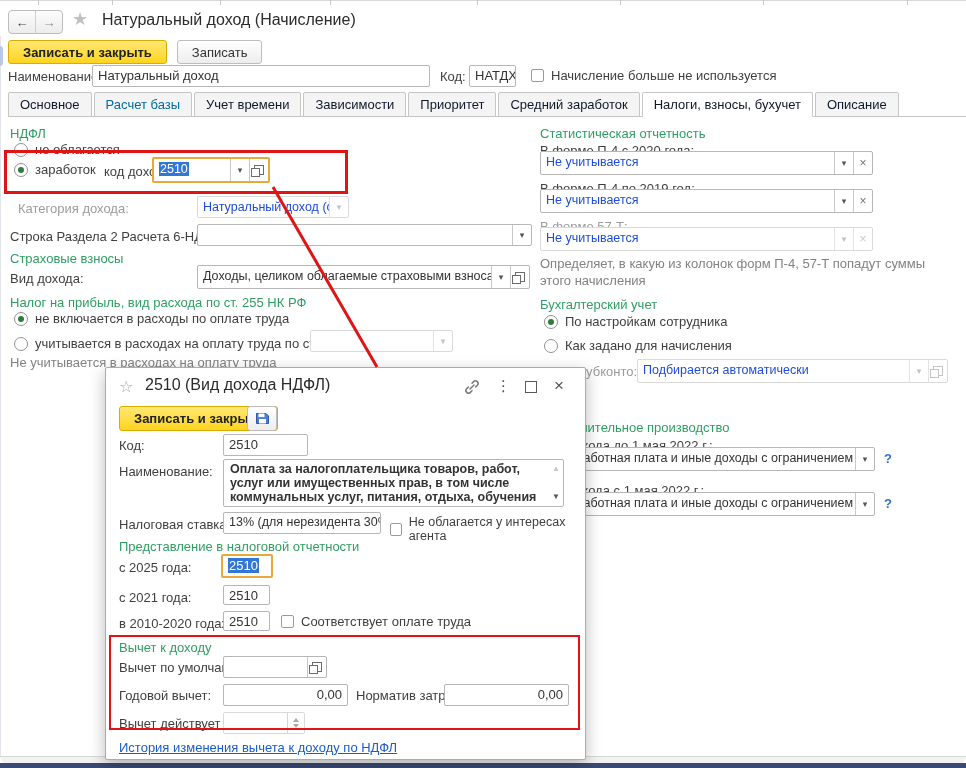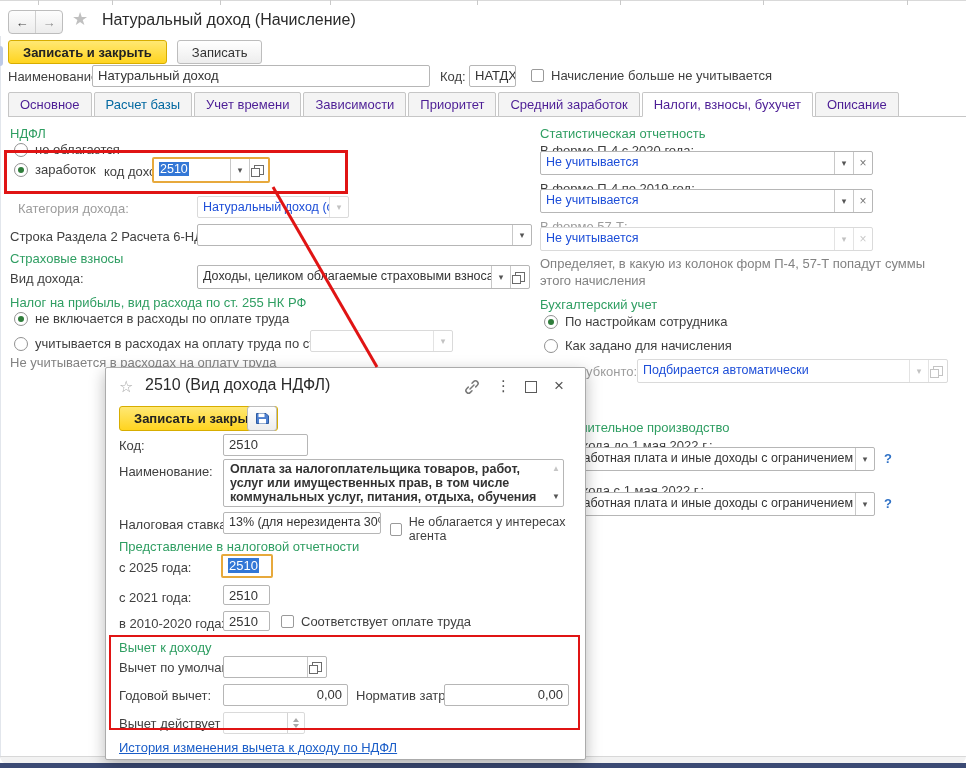--- a/index.html
+++ b/index.html
@@ -29,21 +29,21 @@
   .btn.plain{background:linear-gradient(#ffffff,#ededed);border:1px solid #bdbdbd;color:#333;}
   .btn.iconbtn{width:30px;padding:0;}
   .toolbar{position:absolute;left:8px;top:40px;display:flex;gap:10px;}
   
   .input{position:absolute;background:#fff;border:1px solid #b6b6b6;border-radius:2px;box-sizing:border-box;font-size:13px;color:#333;padding:2px 5px;white-space:nowrap;overflow:hidden;}
   .input.num{text-align:right;}
   .check{display:inline-block;width:13px;height:13px;border:1px solid #9a9a9a;border-radius:2px;background:#fff;box-sizing:border-box;}
   .chkrow{position:absolute;display:flex;align-items:center;gap:7px;cursor:pointer;}
   
   .tabs{position:absolute;left:8px;right:0;top:91px;display:flex;align-items:flex-end;border-bottom:1px solid #c6c6c6;height:25px;}
-  .tab{font-size:13px;color:#4c1d95;background:#f4f4f4;border:1px solid #c6c6c6;padding:4px 11px 4px;margin-right:2px;border-radius:2px 2px 0 0;cursor:pointer;margin-bottom:-1px;white-space:nowrap;}
+  .tab{font-size:13px;color:#0f172a;background:#f4f4f4;border:1px solid #c6c6c6;padding:4px 11px 4px;margin-right:2px;border-radius:2px 2px 0 0;cursor:pointer;margin-bottom:-1px;white-space:nowrap;}
   .tab.disabled{color:#0369a1;}
   .tab.active{background:#fff;border-bottom-color:#fff;}
   
   .radiorow{position:absolute;display:flex;align-items:center;gap:7px;cursor:pointer;white-space:nowrap;}
   .radio{width:14px;height:14px;border:1px solid #919191;border-radius:50%;background:#fff;box-sizing:border-box;position:relative;flex:0 0 auto;}
   .radio.on::after{content:"";position:absolute;left:3px;top:3px;width:6px;height:6px;border-radius:50%;background:#2f7d3b;}
   
   .combo{position:absolute;display:flex;background:#fff;border:1px solid #b6b6b6;border-radius:2px;box-sizing:border-box;font-size:12.5px;color:#333;align-items:stretch;overflow:hidden;}
   .combo .txt{flex:1;padding:3px 5px 0 5px;white-space:nowrap;overflow:hidden;}
   .combo .txt.ph{color:#1d4ed8;}
@@ -116,21 +116,21 @@
     <div class="btn yellow">Записать и закрыть</div>
     <div class="btn plain">Записать</div>
   </div>
 
   <div class="lbl" style="left:8px;top:69px">Наименование:</div>
   <div class="input" style="left:92px;top:65px;width:338px;height:22px">Натуральный доход</div>
   <div class="lbl" style="left:440px;top:69px">Код:</div>
   <div class="input" style="left:469px;top:65px;width:47px;height:22px">НАТДХ</div>
   <div class="chkrow" style="left:531px;top:68px">
     <span class="check"></span>
-    <span>Начисление больше не учитывается</span>
+    <span>Начисление больше не используется</span>
   </div>
 
   <div class="tabs">
     <div class="tab">Основное</div>
     <div class="tab disabled">Расчет базы</div>
     <div class="tab">Учет времени</div>
     <div class="tab">Зависимости</div>
     <div class="tab">Приоритет</div>
     <div class="tab">Средний заработок</div>
     <div class="tab active">Налоги, взносы, бухучет</div>

